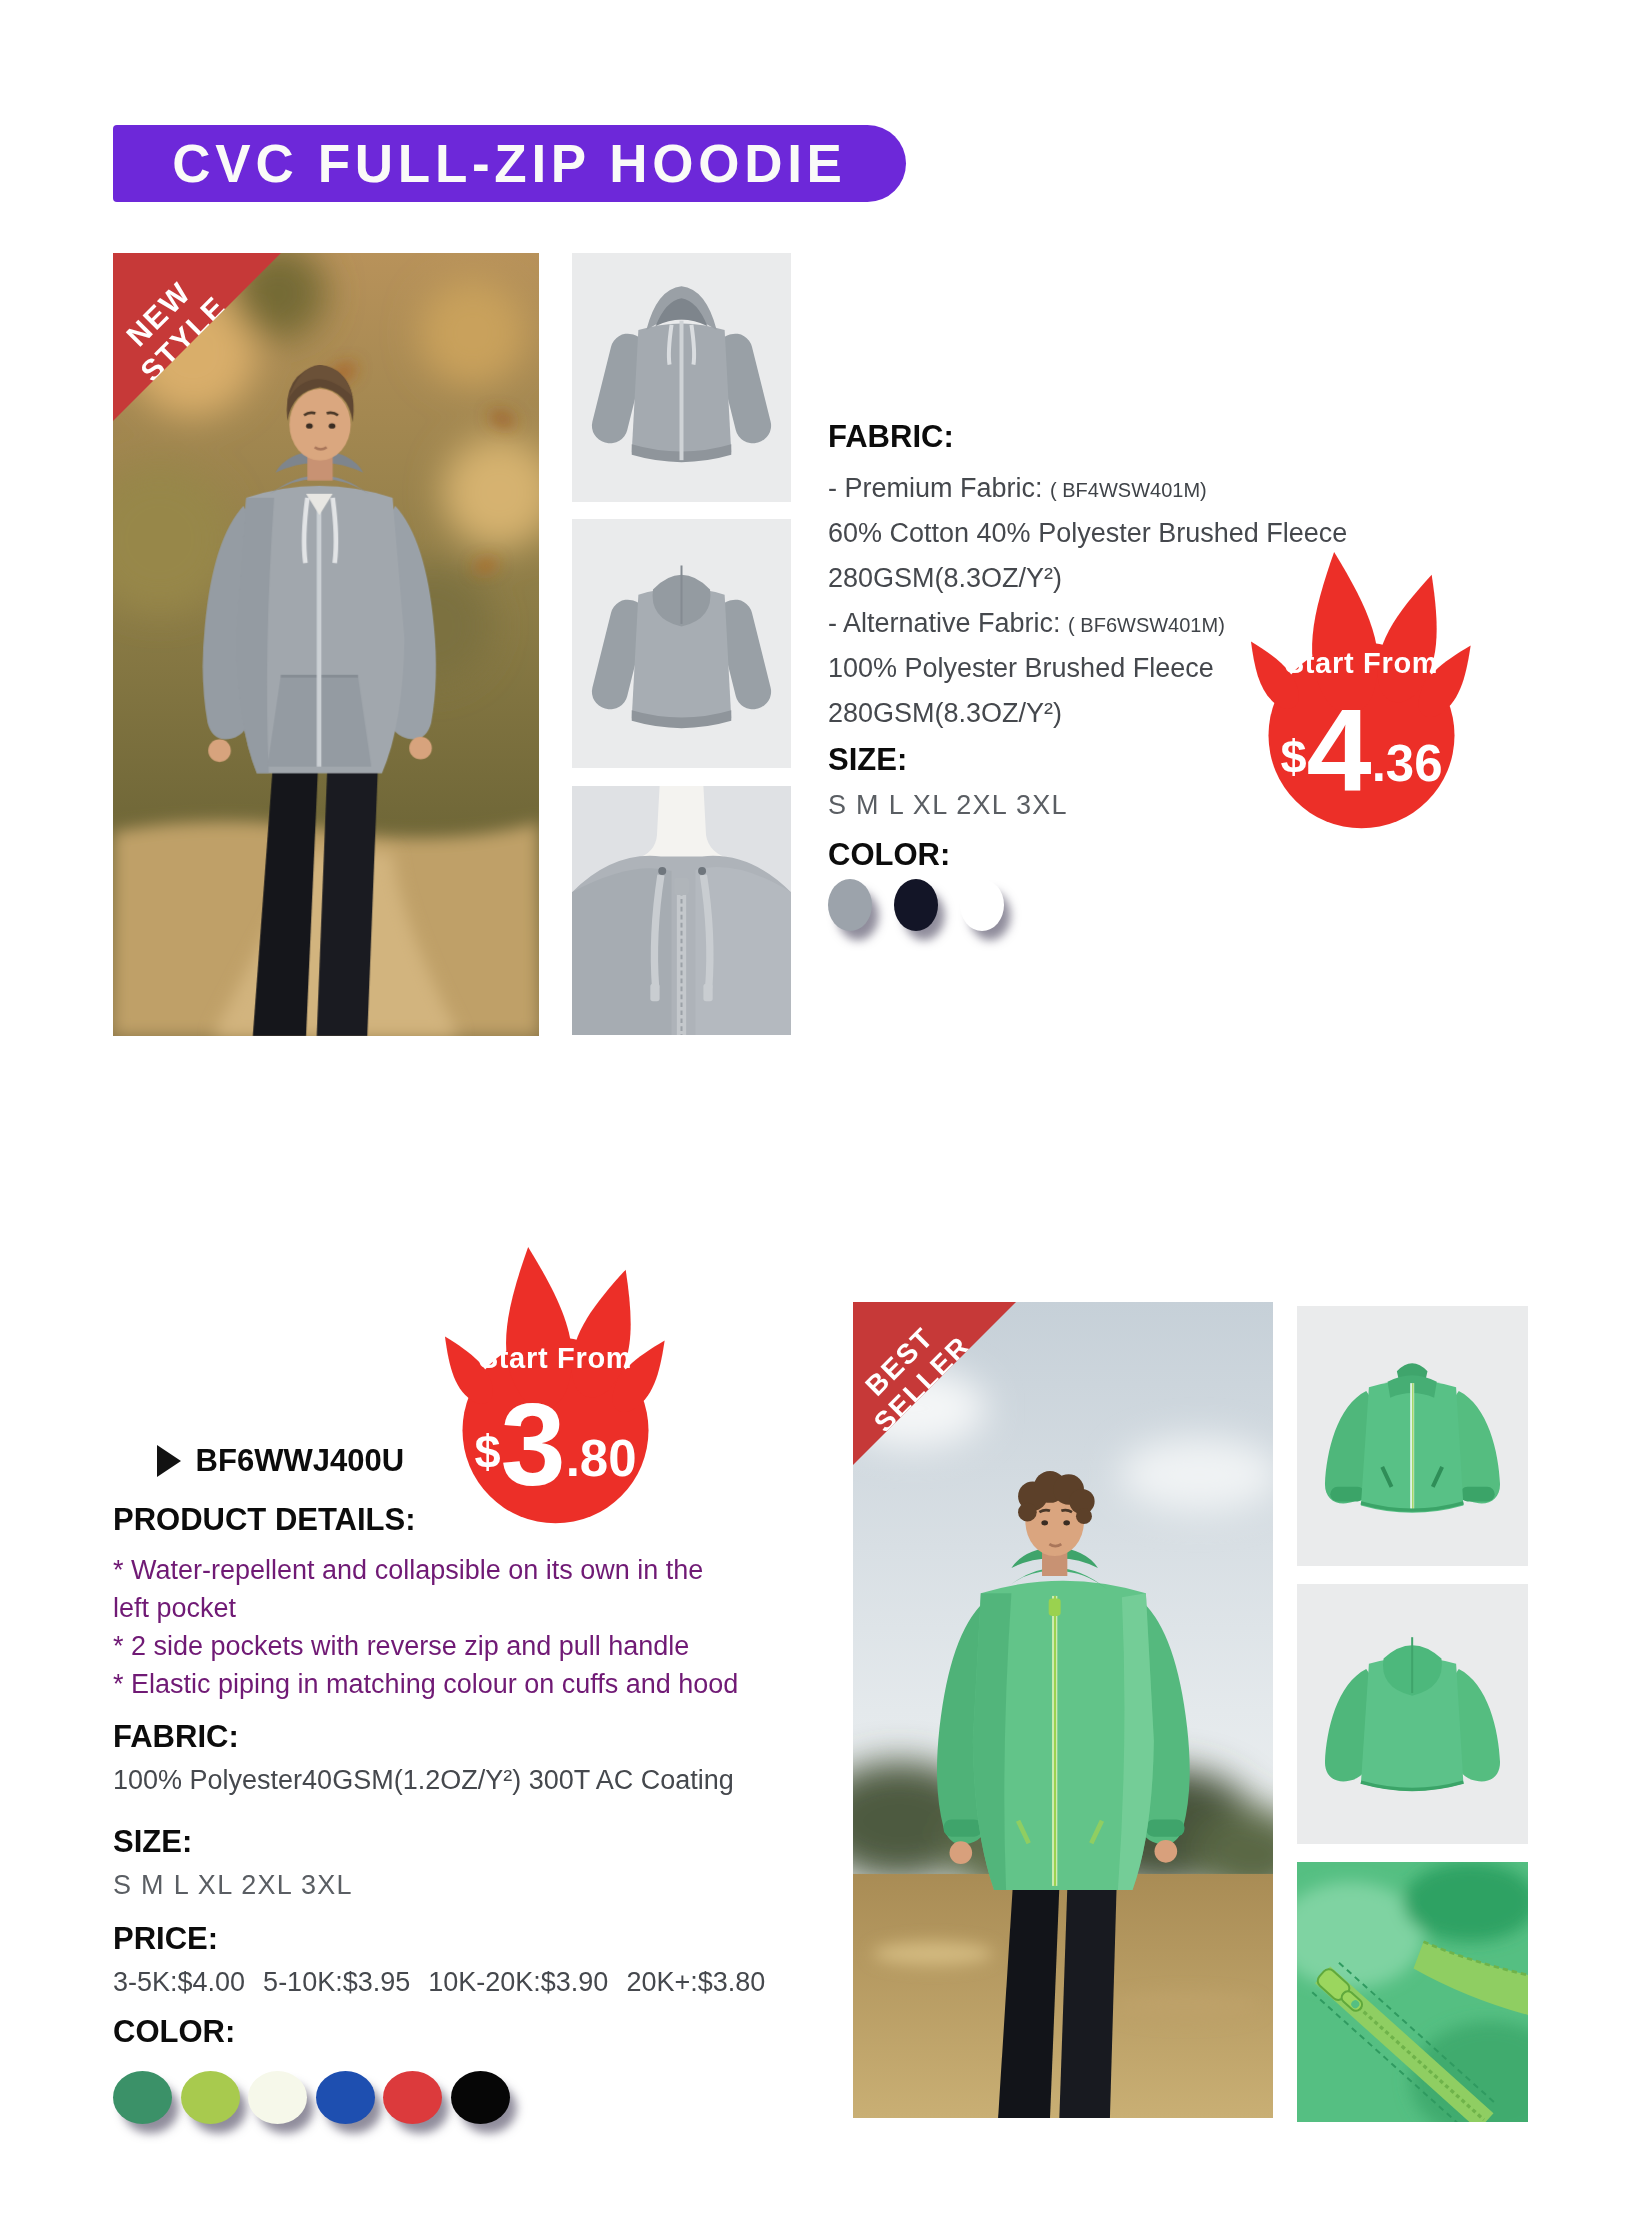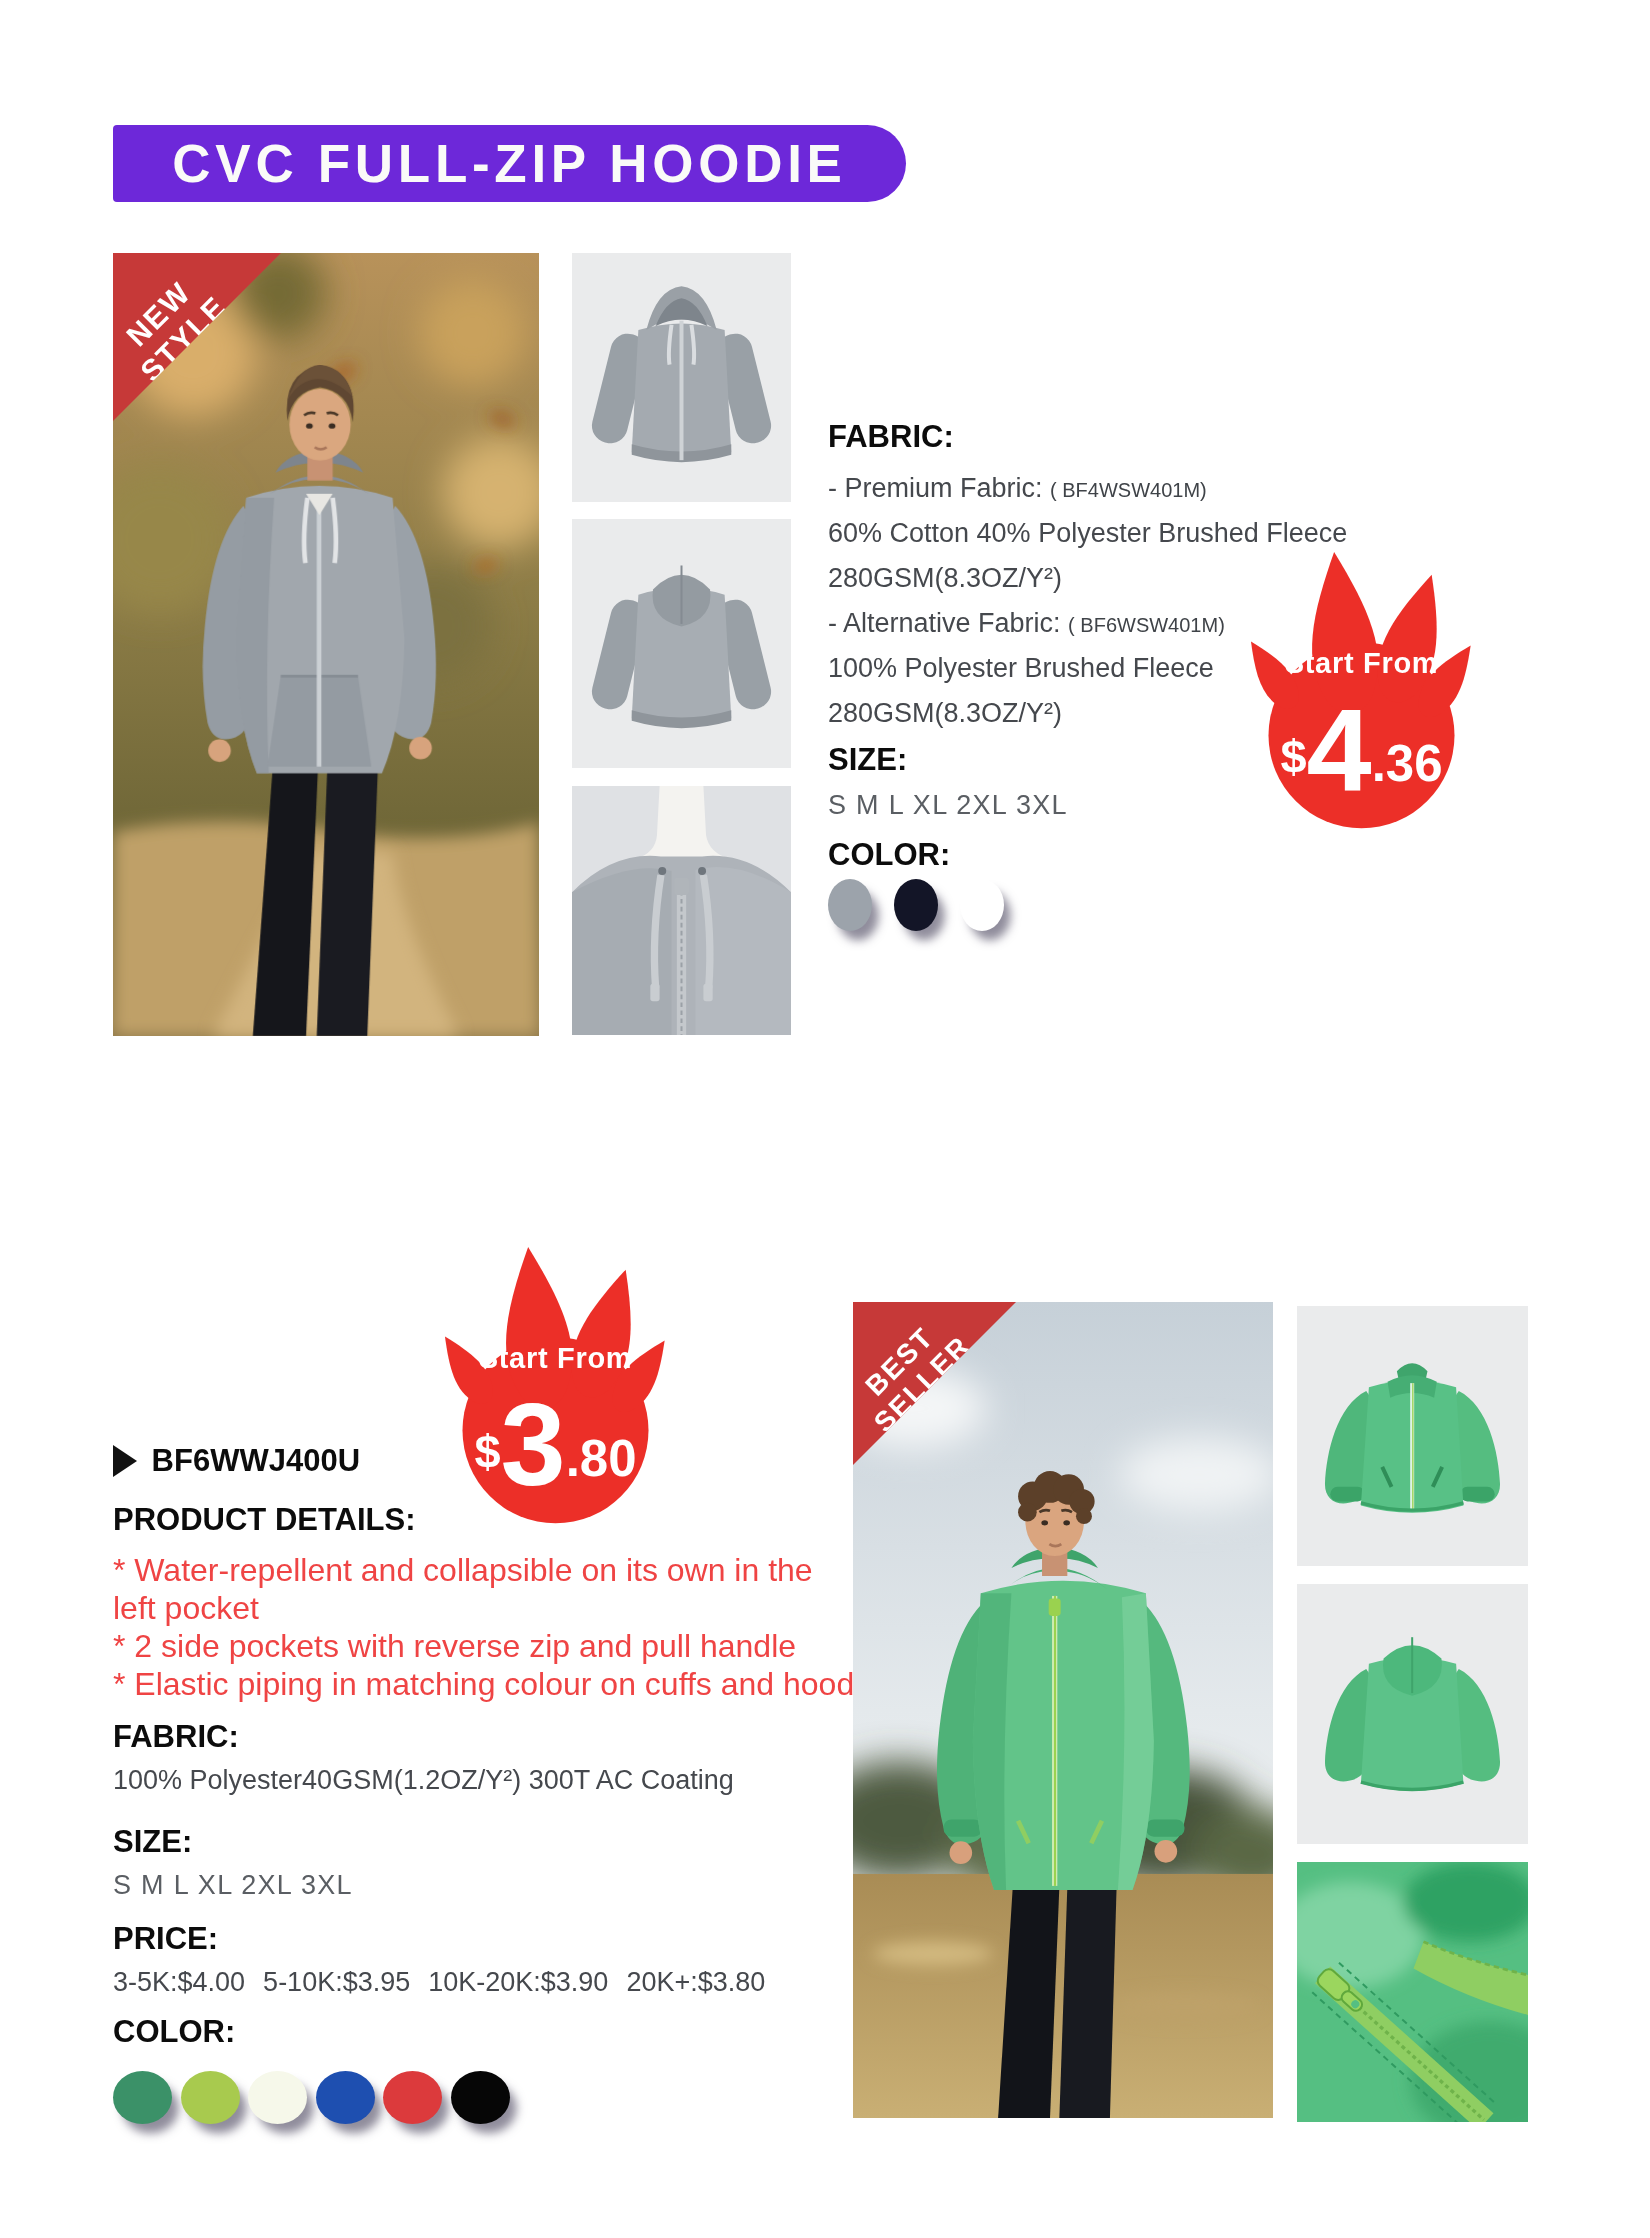--- a/index.html
+++ b/index.html
@@ -47,26 +47,26 @@
   .color-h { line-height:47px; height:47px; margin-top:3px; }
 
   .swatch-row { display:flex; gap:22px; margin-top:1.3px; }
   .swatch { width:44px; height:52px; border-radius:50%;
             box-shadow:8px 10.6px 9.3px -1.3px rgba(52,48,74,0.55); }
   .swatch-row.wide .swatch { width:59px; height:53px; }
   .swatch-row.wide { gap:8.6px; margin-top:16px; }
 
   .w-col { left:113px; top:1430px; width:772px; }
   .sku-row { display:flex; align-items:center; gap:14.6px; margin-top:9.3px; height:43px;
-             font-size:31px; font-weight:700; color:#0C0C0C; }
+             font-size:31px; font-weight:700; color:#0C0C0C;margin-left:44px; }
   .tri { width:0; height:0; border-left:24px solid #121212; border-top:16px solid transparent;
          border-bottom:16px solid transparent; }
   .pd-h { line-height:43px; height:43px; margin-top:16px; }
   .bullets { margin-top:9.3px; }
-  .bullet { font-size:32px; color:#ef4444; line-height:38px; white-space:pre-line; }
+  .bullet { font-size:27px; color:#701a75; line-height:38px; white-space:pre-line; }
   .fab-h2 { line-height:43px; height:43px; margin-top:12px; }
   .fab-line2 { line-height:45px; height:45px; white-space:nowrap; }
   .size-h2 { line-height:43px; height:43px; margin-top:17.3px; }
   .size-line2 { line-height:45px; height:45px; color:#5A5E63; letter-spacing:1.3px; }
   .price-h { line-height:43px; height:43px; margin-top:9.3px; }
   .price-line { line-height:45px; height:45px; display:flex; gap:18px; }
   .price-line span { white-space:nowrap; }
 </style>
 </head>
 <body>

